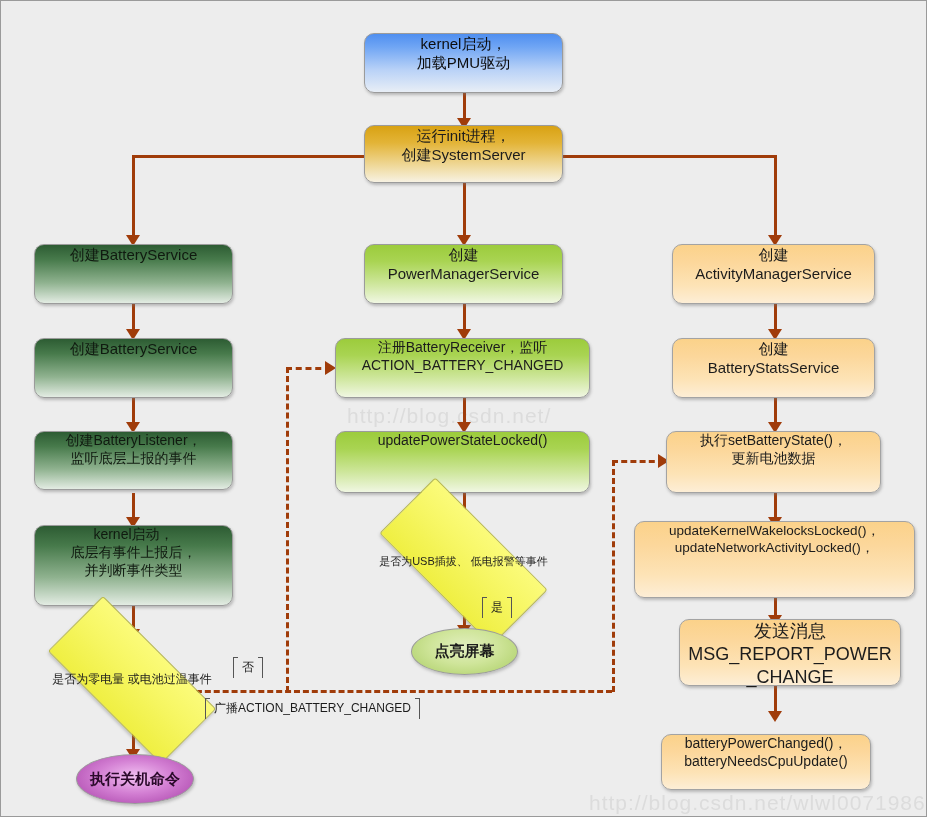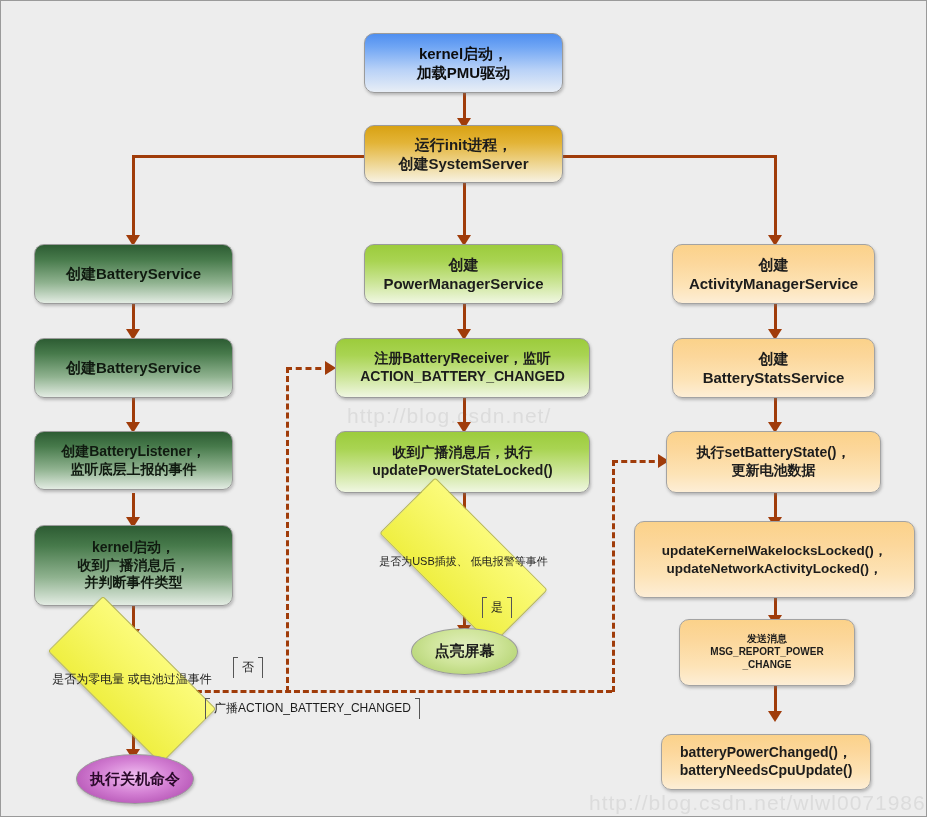--- a/index.html
+++ b/index.html
@@ -25,26 +25,26 @@
     z-index:1;
   }
   #wm-mid{left:346px;top:403px;font-size:21px;}
   #wm-bottom{left:588px;top:790px;font-size:21px;}
 
   
   .node{
     position:absolute;
     box-sizing:border-box;
     display:flex;
-    align-items:center;
+    align-items:flex-start;
     justify-content:center;
     text-align:center;
     border:1px solid #9b9b9b;
     border-radius:10px;
-    font-weight:bold;
+    font-weight:normal;
     color:#1c1c1c;
     line-height:1.28;
     z-index:5;
     box-shadow:1px 2px 3px rgba(120,120,120,.45);
   }
   .node span{display:block;padding:0 6px;}
 
   .n-blue{
     background:linear-gradient(180deg,#4f8ff0 0%,#6fa5f4 22%,#b9d2f7 62%,#e8eef6 100%);
     color:#0d0d0d;
@@ -261,21 +261,21 @@
   <div class="node n-darkgreen" style="left:33px;top:430px;width:199px;height:59px;font-size:14px;">
     <div>
       <span>创建BatteryListener，</span>
       <span>监听底层上报的事件</span>
     </div>
   </div>
 
   <div class="node n-darkgreen" style="left:33px;top:524px;width:199px;height:81px;font-size:14px;">
     <div>
       <span>kernel启动，</span>
-      <span>收到广播消息后，</span>
+      <span>底层有事件上报后，</span>
       <span>并判断事件类型</span>
     </div>
   </div>
 
   <div class="diamond" style="left:51px;top:640px;width:160px;height:78px;">
     <div class="dshape"></div>
     <div class="dtext">
       <span>是否为零电量</span>
       <span>或电池过温事件</span>
     </div>
@@ -294,21 +294,20 @@
 
   <div class="node n-ltgreen" style="left:334px;top:337px;width:255px;height:60px;font-size:14px;">
     <div>
       <span>注册BatteryReceiver，监听</span>
       <span>ACTION_BATTERY_CHANGED</span>
     </div>
   </div>
 
   <div class="node n-ltgreen" style="left:334px;top:430px;width:255px;height:62px;font-size:14px;">
     <div>
-      <span>收到广播消息后，执行</span>
       <span>updatePowerStateLocked()</span>
     </div>
   </div>
 
   <div class="diamond small" style="left:383px;top:521px;width:159px;height:79px;">
     <div class="dshape"></div>
     <div class="dtext">
       <span>是否为USB插拔、</span>
       <span>低电报警等事件</span>
     </div>
@@ -339,21 +338,21 @@
     </div>
   </div>
 
   <div class="node n-orange" style="left:633px;top:520px;width:281px;height:77px;font-size:13.5px;">
     <div>
       <span>updateKernelWakelocksLocked()，</span>
       <span>updateNetworkActivityLocked()，</span>
     </div>
   </div>
 
-  <div class="node n-orange" style="left:678px;top:618px;width:176px;height:67px;font-size:10px;">
+  <div class="node n-orange" style="left:678px;top:618px;width:222px;height:67px;font-size:18px;">
     <div>
       <span>发送消息</span>
       <span>MSG_REPORT_POWER</span>
       <span>_CHANGE</span>
     </div>
   </div>
 
   <div class="node n-orange" style="left:660px;top:733px;width:210px;height:56px;font-size:14px;">
     <div>
       <span>batteryPowerChanged()，</span>

